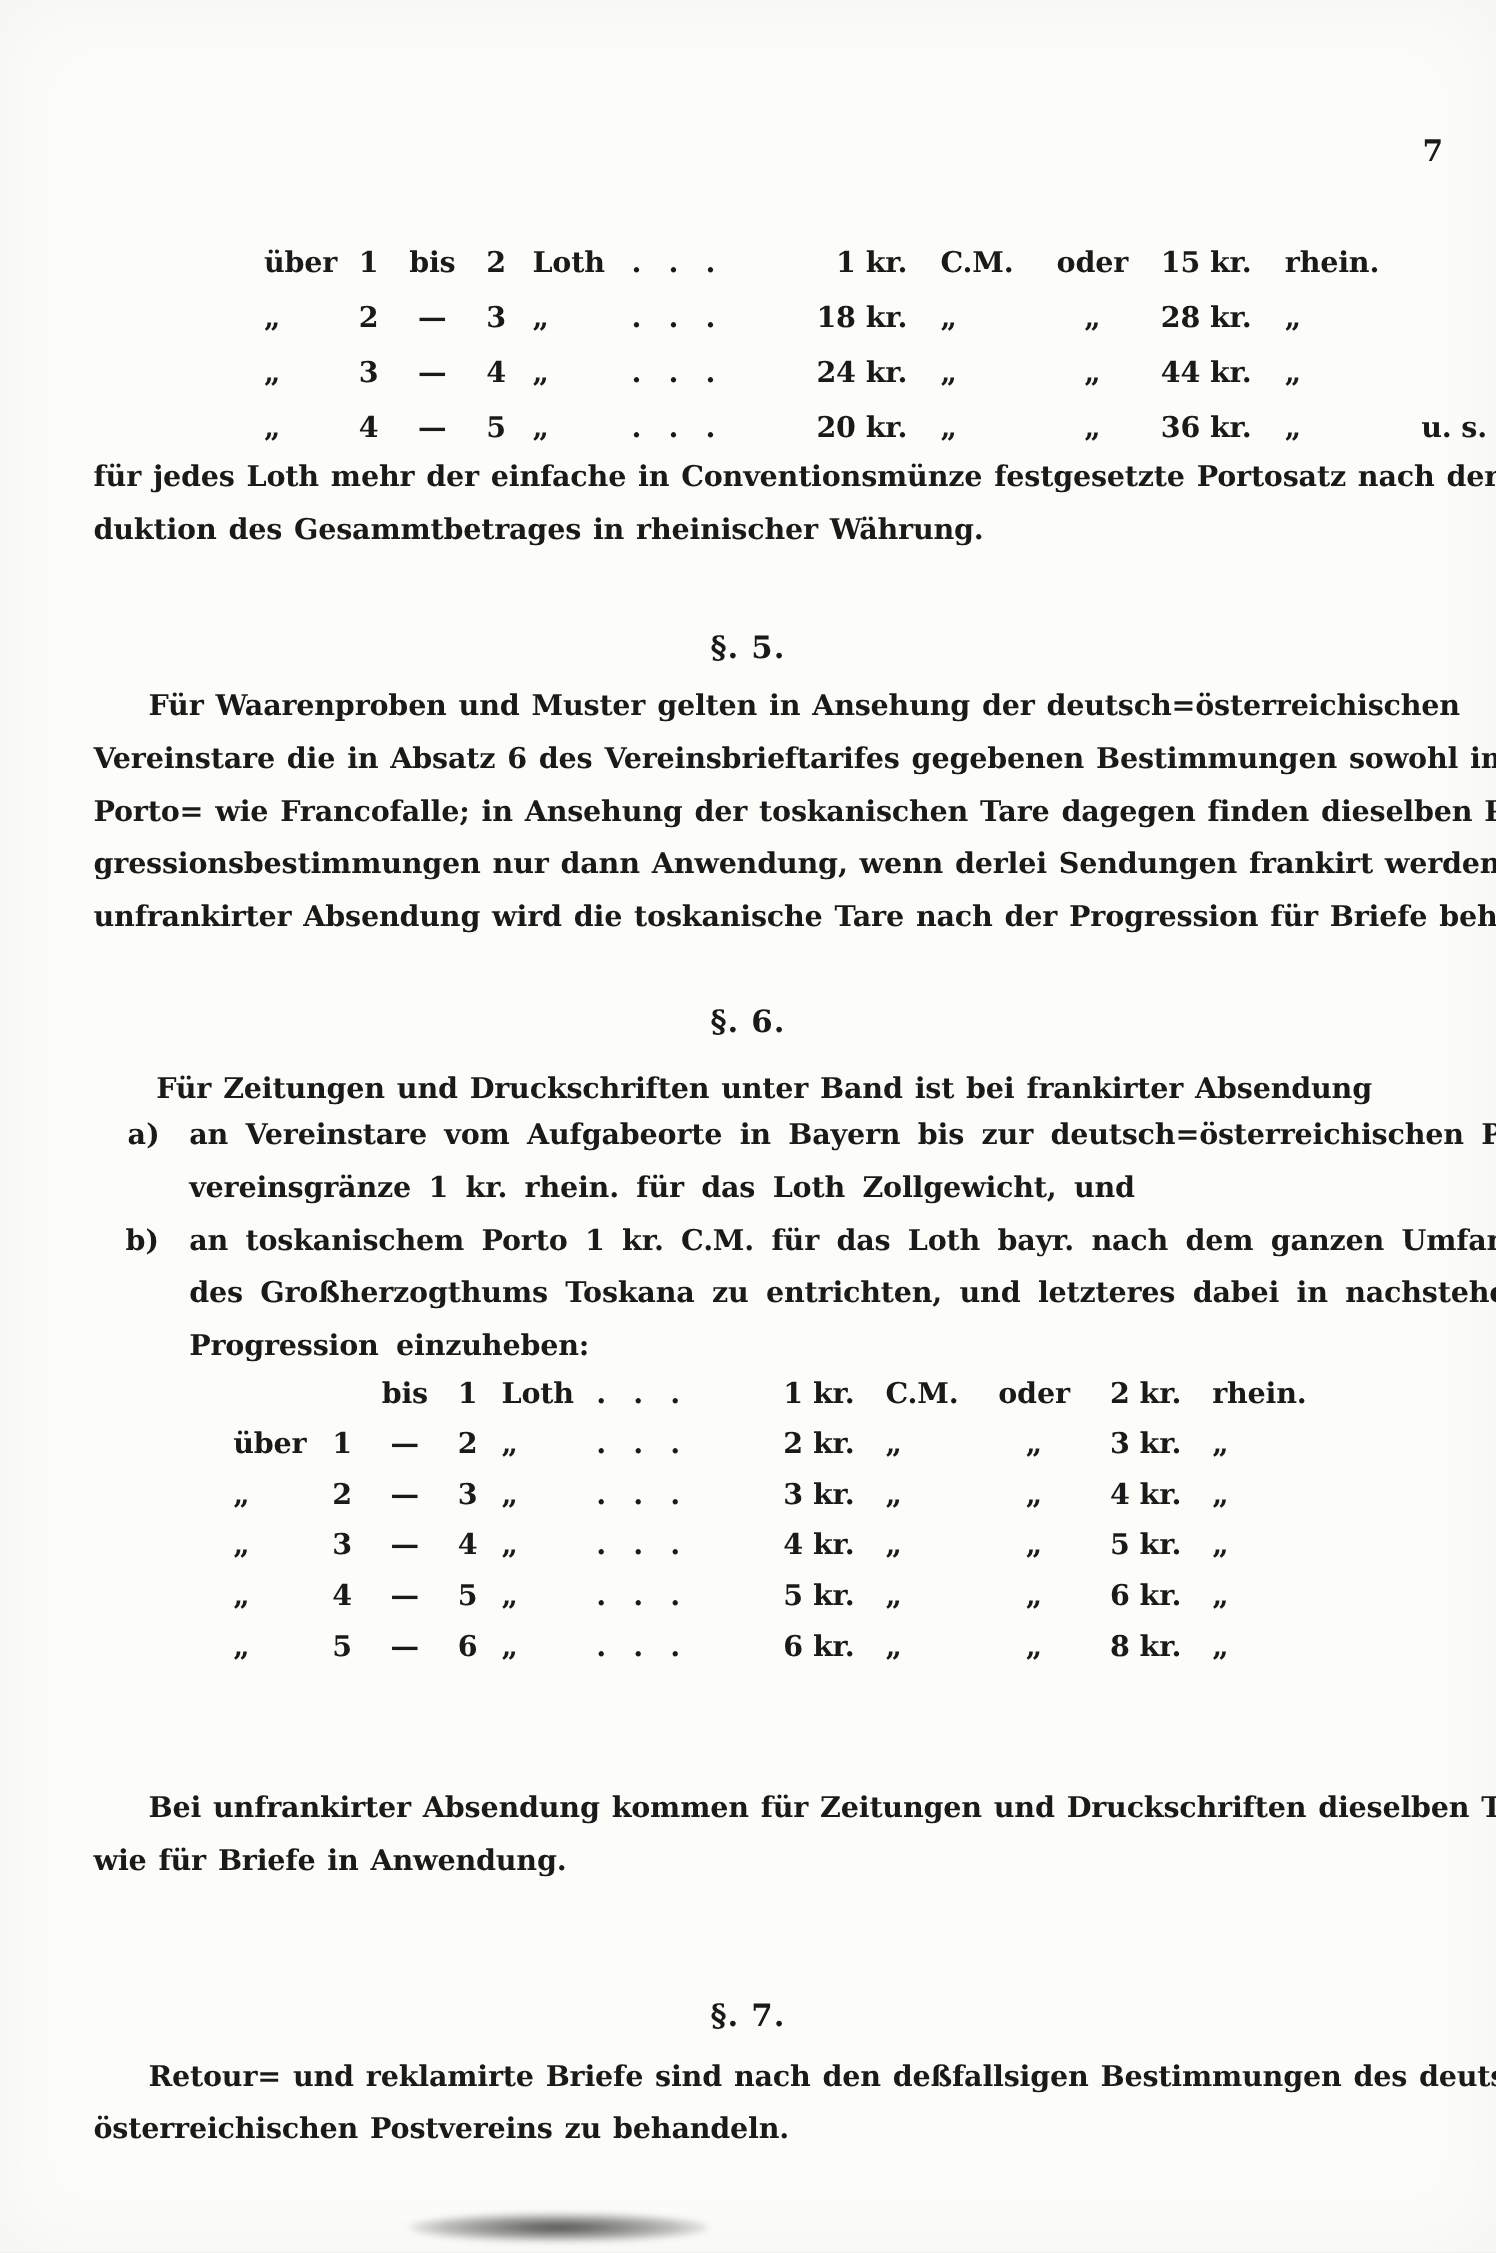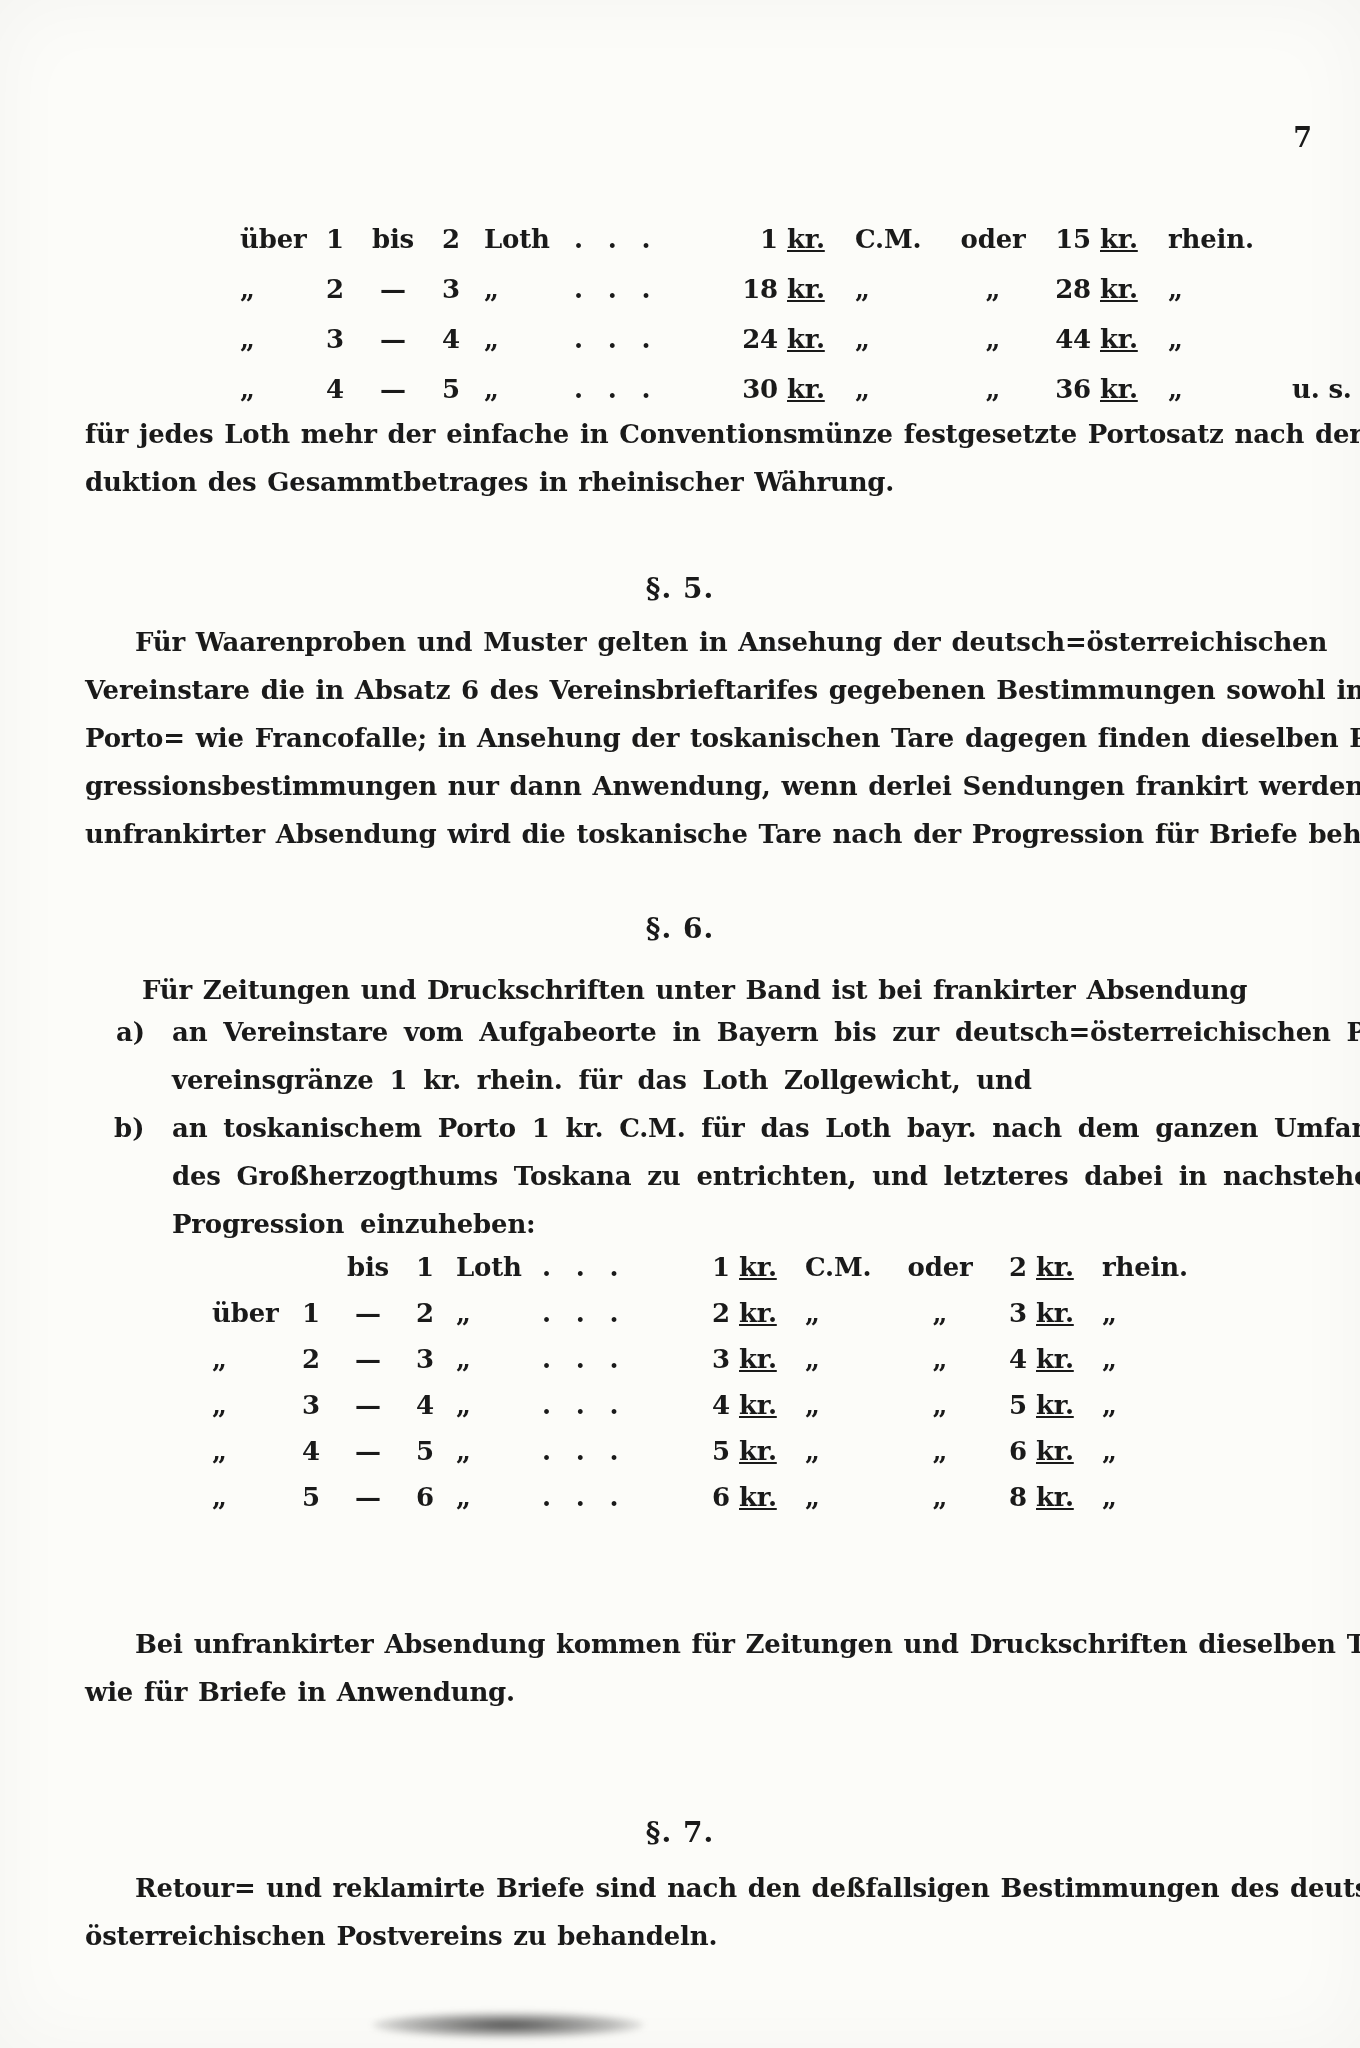--- a/index.html
+++ b/index.html
@@ -32,21 +32,21 @@
   }
   .tbl{font-size:26px;letter-spacing:-0.2px;}
   .tbl .row{display:flex;align-items:baseline;}
   .t1 .row{height:50px;}
   .t2 .row{height:46px;}
   .c{display:inline-block;white-space:pre;}
   
   .c1,.c2,.c3{text-align:center;}
   .c5{word-spacing:16px;padding-left:6px;}
   .c6,.c10{text-align:right;}
-  .c7,.c11{padding-left:9px;text-decoration:underline;}
+  .c7,.c11{padding-left:9px;}
   .c8,.c12{padding-left:14px;}
   .c9{text-align:center;}
   
   .t1 .c0{width:72px;}  .t1 .c1{width:46px;} .t1 .c2{width:70px;}
   .t1 .c3{width:46px;}  .t1 .c4{width:84px;padding-left:10px;} .t1 .c5{width:150px;}
   .t1 .c6{width:54px;}  .t1 .c7{width:54px;} .t1 .c8{width:94px;}
   .t1 .c9{width:88px;}  .t1 .c10{width:54px;}.t1 .c11{width:54px;}
   .t1 .c12{width:98px;} .t1 .c13{width:130px;padding-left:26px;}
   
   .t2 .c0{width:76px;}  .t2 .c1{width:46px;} .t2 .c2{width:68px;}
@@ -119,21 +119,21 @@
         <span class="c c12">„</span>
         <span class="c c13"></span>
       </div>
       <div class="row">
         <span class="c c0">„</span>
         <span class="c c1">4</span>
         <span class="c c2">—</span>
         <span class="c c3">5</span>
         <span class="c c4">„</span>
         <span class="c c5">. . .</span>
-        <span class="c c6">30</span>
+        <span class="c c6">20</span>
         <span class="c c7">kr.</span>
         <span class="c c8">„</span>
         <span class="c c9">„</span>
         <span class="c c10">36</span>
         <span class="c c11">kr.</span>
         <span class="c c12">„</span>
         <span class="c c13">u. s. w.</span>
       </div>
     </div>
 

